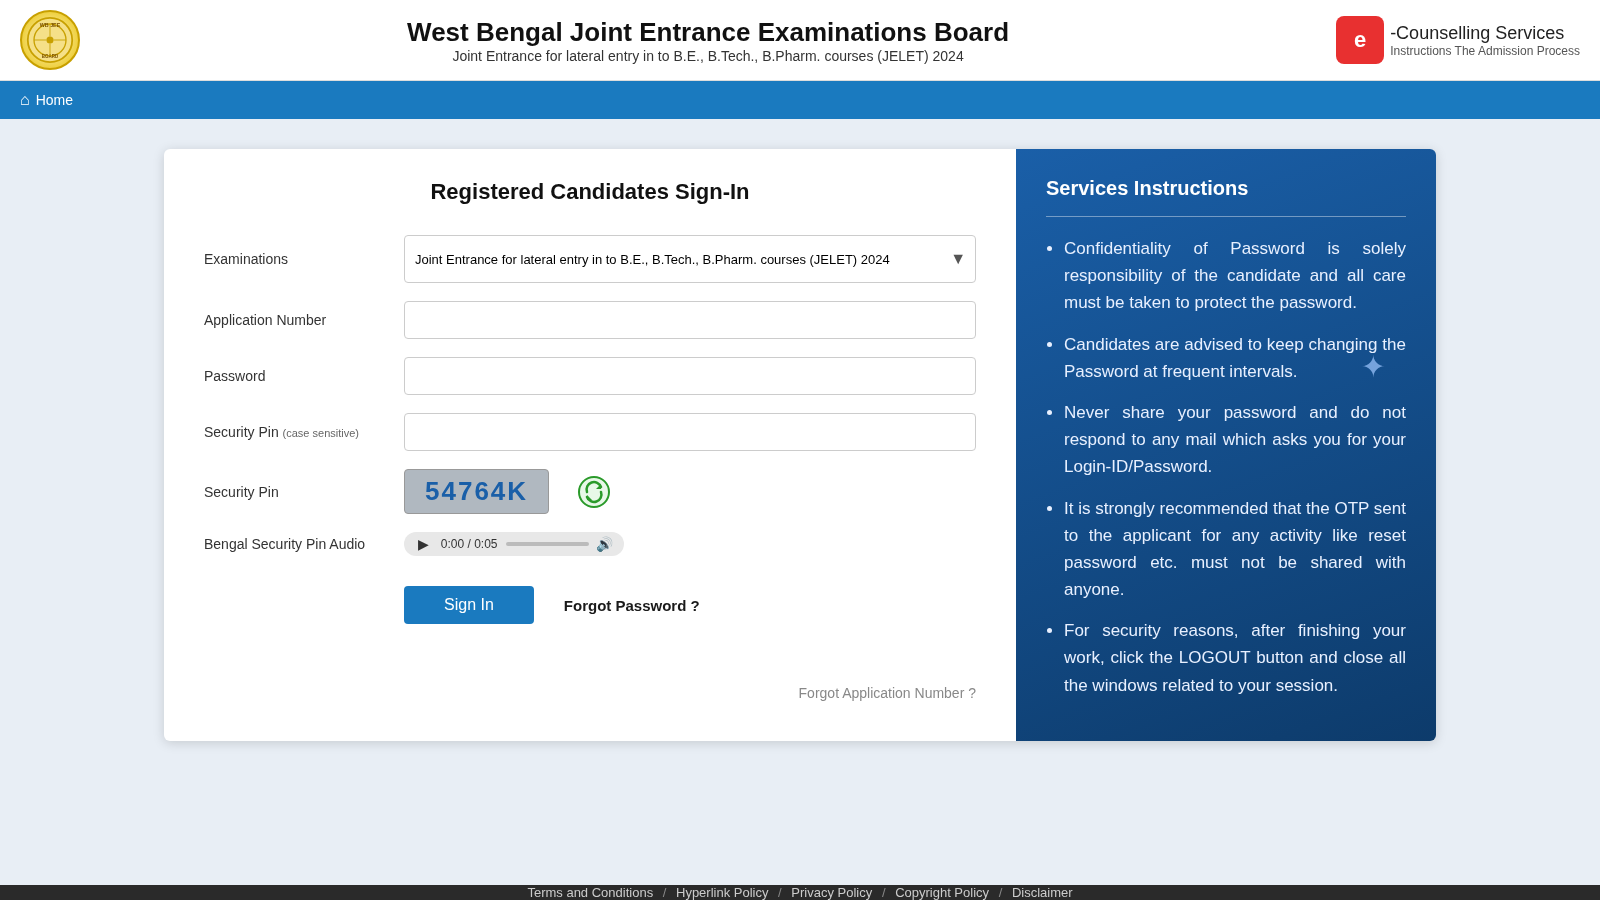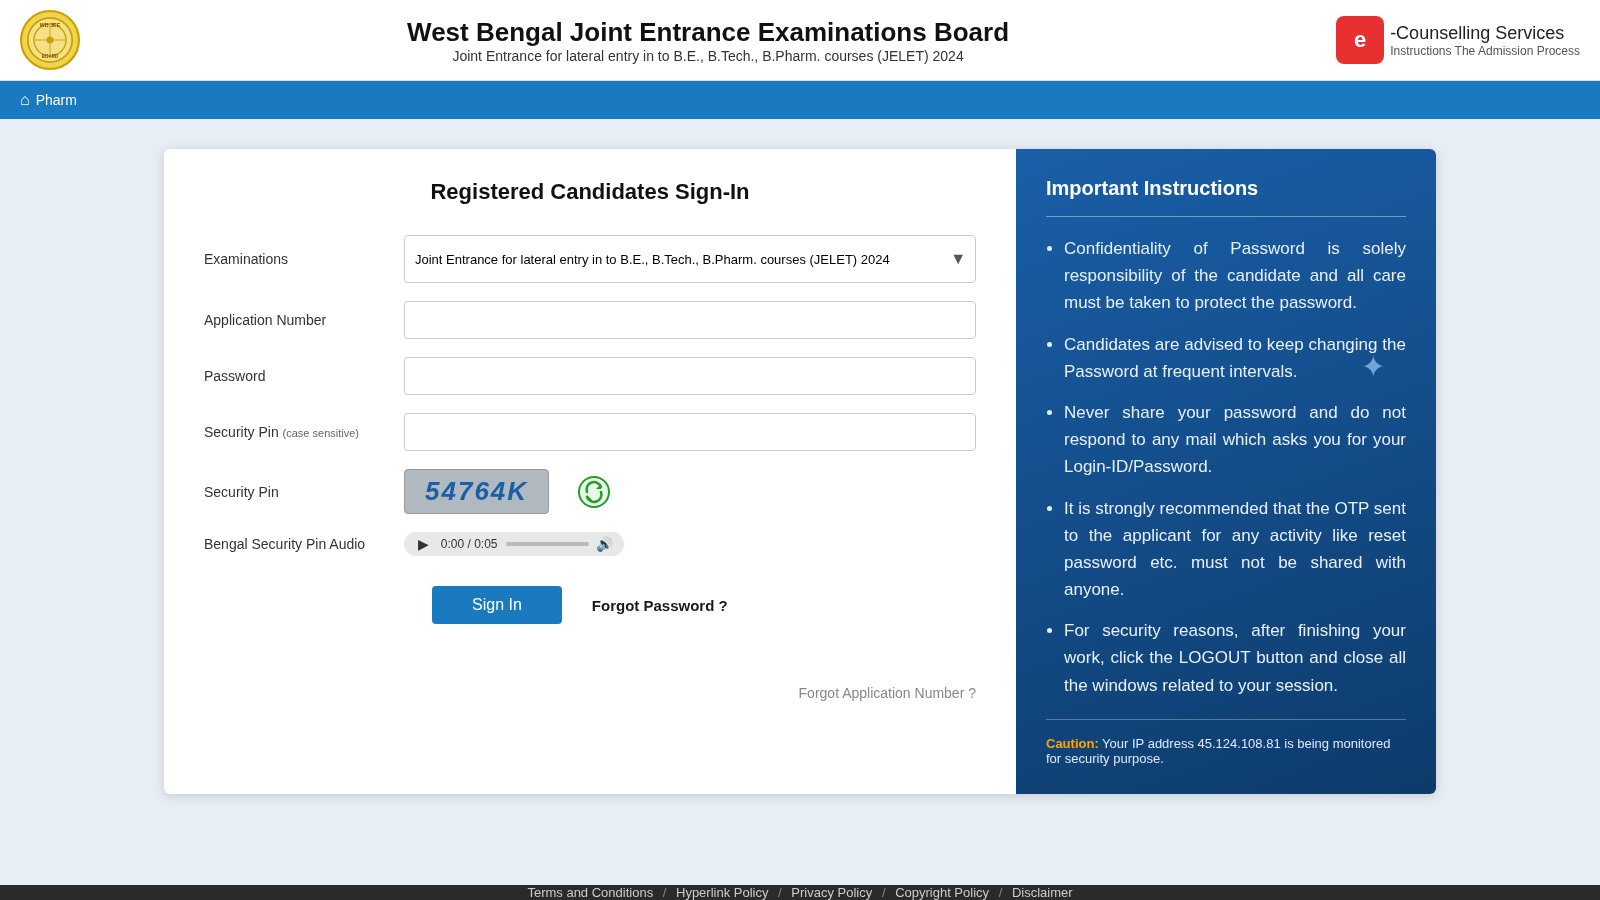--- a/index.html
+++ b/index.html
@@ -169,21 +169,20 @@
       transform: translateY(-50%);
       pointer-events: none;
       color: #555;
     }
 
     
     .security-pin-display {
       display: flex;
       align-items: center;
       gap: 28px;
-      font-style: italic;
     }
     .pin-box {
       background: #b0b8c0;
       border: 1px solid #999;
       border-radius: 4px;
       padding: 6px 20px;
       font-size: 26px;
       font-weight: bold;
       color: #1a5fa8;
       letter-spacing: 2px;
@@ -256,21 +255,20 @@
     }
     .sign-in-btn {
       background: #1a7abf;
       color: white;
       border: none;
       border-radius: 4px;
       padding: 10px 40px;
       font-size: 16px;
       cursor: pointer;
       font-weight: 500;
-      margin-left: 28px;
     }
     .forgot-password-link {
       color: #1a1a1a;
       font-size: 15px;
       font-weight: bold;
       text-decoration: none;
       cursor: pointer;
     }
     .forgot-app-number {
       text-align: right;
@@ -382,21 +380,21 @@
         <div class="brand-text">-Counselling Services</div>
         <div class="brand-sub">Instructions The Admission Process</div>
       </div>
     </div>
   </div>
 </div>
 
 <div class="nav-bar">
   <a href="#">
     <span class="home-icon">⌂</span>
-    <span>Pharm</span>
+    <span>Home</span>
   </a>
 </div>
 
 <div class="main-content">
   <div class="form-panel">
 
     <div class="form-left">
       <div class="form-title">Registered Candidates Sign-In</div>
 
       <div class="form-group">
@@ -459,31 +457,27 @@
         <button class="sign-in-btn">Sign In</button>
         <a href="#" class="forgot-password-link">Forgot Password ?</a>
       </div>
 
       <div class="forgot-app-number">
         <a href="#" class="forgot-app-link">Forgot Application Number ?</a>
       </div>
     </div>
 
     <div class="form-right">
-      <div class="instructions-title">Important Instructions</div>
+      <div class="instructions-title">Services Instructions</div>
       <hr class="instructions-divider">
       <ul class="instructions-list">
         <li>Confidentiality of Password is solely responsibility of the candidate and all care must be taken to protect the password.</li>
         <li>Candidates are advised to keep changing the Password at frequent intervals.</li>
         <li>Never share your password and do not respond to any mail which asks you for your Login-ID/Password.</li>
         <li>It is strongly recommended that the OTP sent to the applicant for any activity like reset password etc. must not be shared with anyone.</li>
         <li>For security reasons, after finishing your work, click the LOGOUT button and close all the windows related to your session.</li>
       </ul>
       <div class="sparkle">✦</div>
-      <div class="caution-box">
-        <span class="caution-label">Caution:</span>
-        <span> Your IP address 45.124.108.81 is being monitored for security purpose.</span>
-      </div>
     </div>
   </div>
 </div>
 
 <div class="footer"><a href="#" style="color:#ccc;text-decoration:none;">Terms and Conditions</a> <span> / </span><a href="#" style="color:#ccc;text-decoration:none;">Hyperlink Policy</a> <span> / </span><a href="#" style="color:#ccc;text-decoration:none;">Privacy Policy</a> <span> / </span><a href="#" style="color:#ccc;text-decoration:none;">Copyright Policy</a> <span> / </span><a href="#" style="color:#ccc;text-decoration:none;">Disclaimer</a></div>
 
 </body></html>

